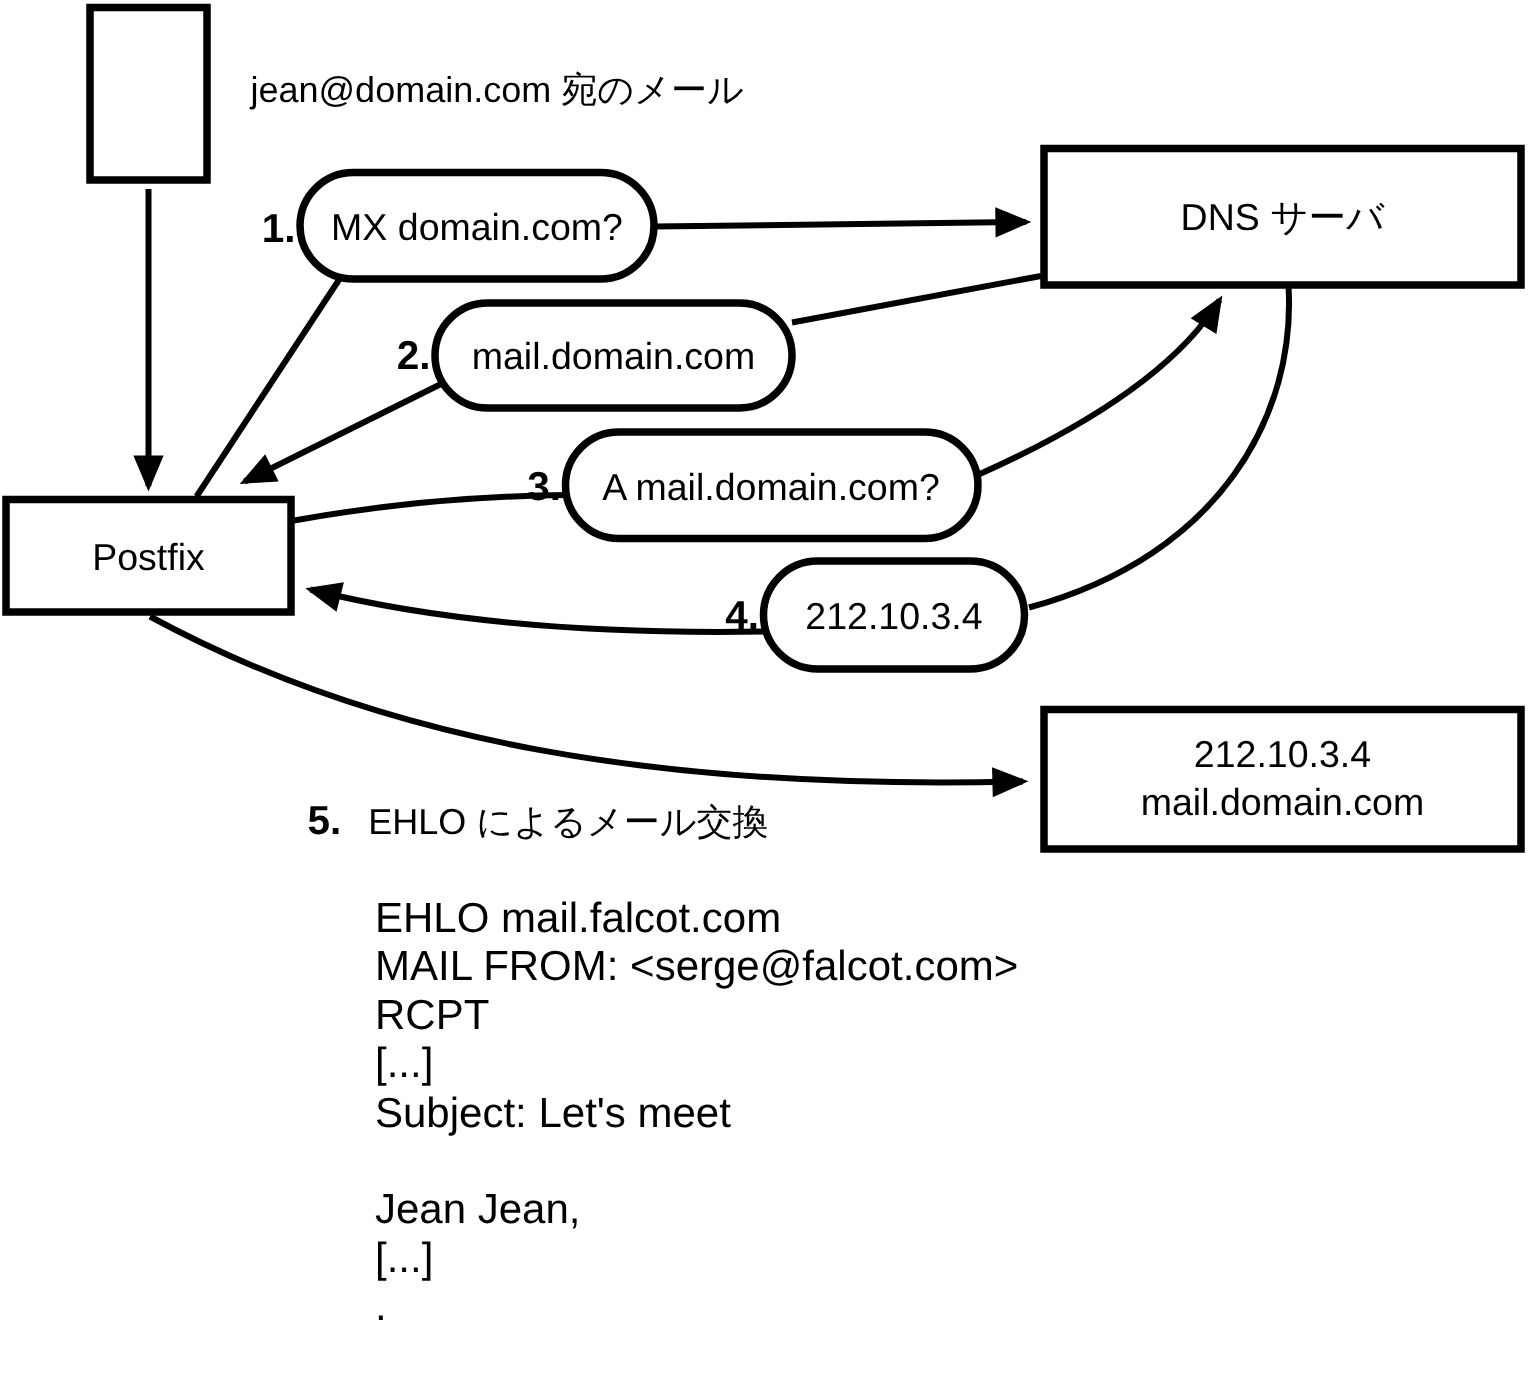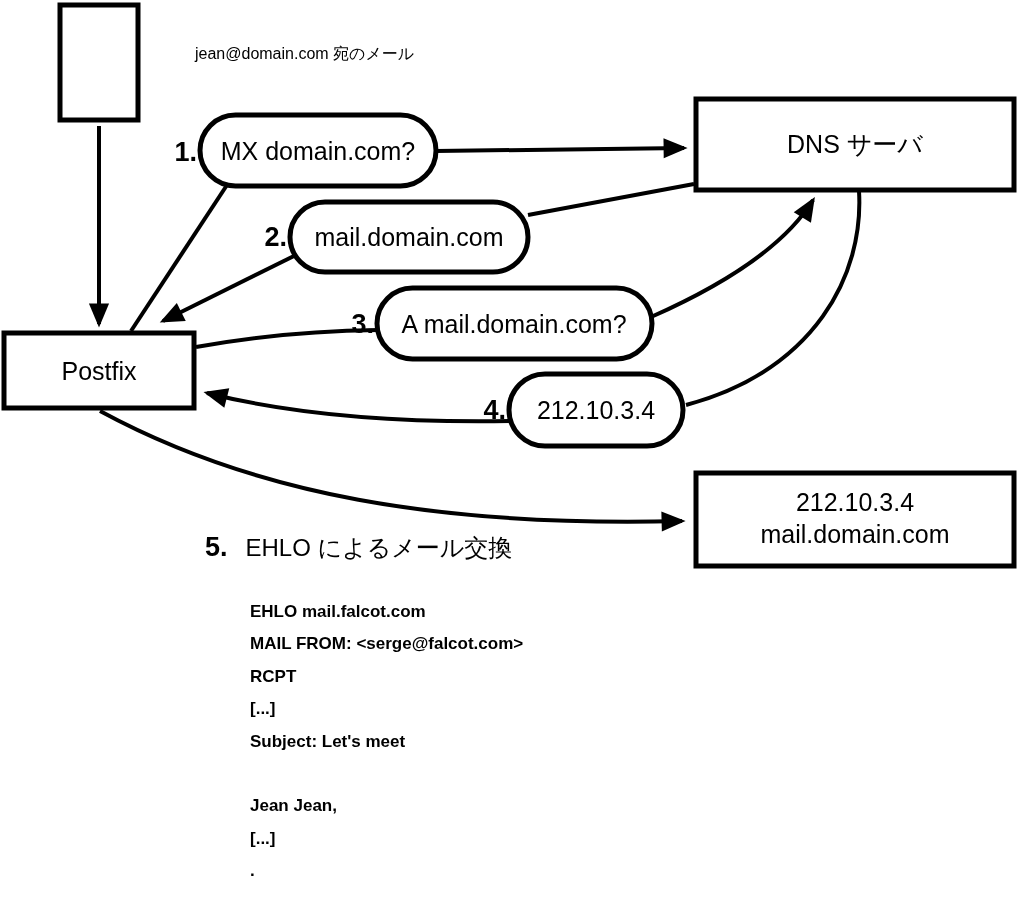--- a/index.html
+++ b/index.html
@@ -25,23 +25,22 @@
   }
   svg text.num {
     font-weight: 700;
     font-size: 27px;
     text-anchor: end;
   }
   svg text.mid { text-anchor: middle; }
 
   .caption {
     position: absolute;
-    font-size: 16px;
+    font-size: 24px;
     white-space: nowrap;
-    margin-left: 28px;
   }
   .caption-incoming { left: 167px; top: 44px; }
 
   .step5 {
     position: absolute;
     left: 205px;
     top: 532px;
     display: flex;
     align-items: baseline;
     font-size: 24px;
@@ -50,22 +49,21 @@
   .step5 .num5 {
     font-weight: 700;
     font-size: 27px;
     margin-right: 18px;
   }
 
   .smtp-block {
     position: absolute;
     left: 250px;
     top: 596px;
-    font-size: 17px;
-    font-weight: bold;
+    font-size: 28px;
   }
   .smtp-line {
     height: 32.4px;
     line-height: 32.4px;
     white-space: pre;
   }
 </style>
 </head>
 <body>
 

